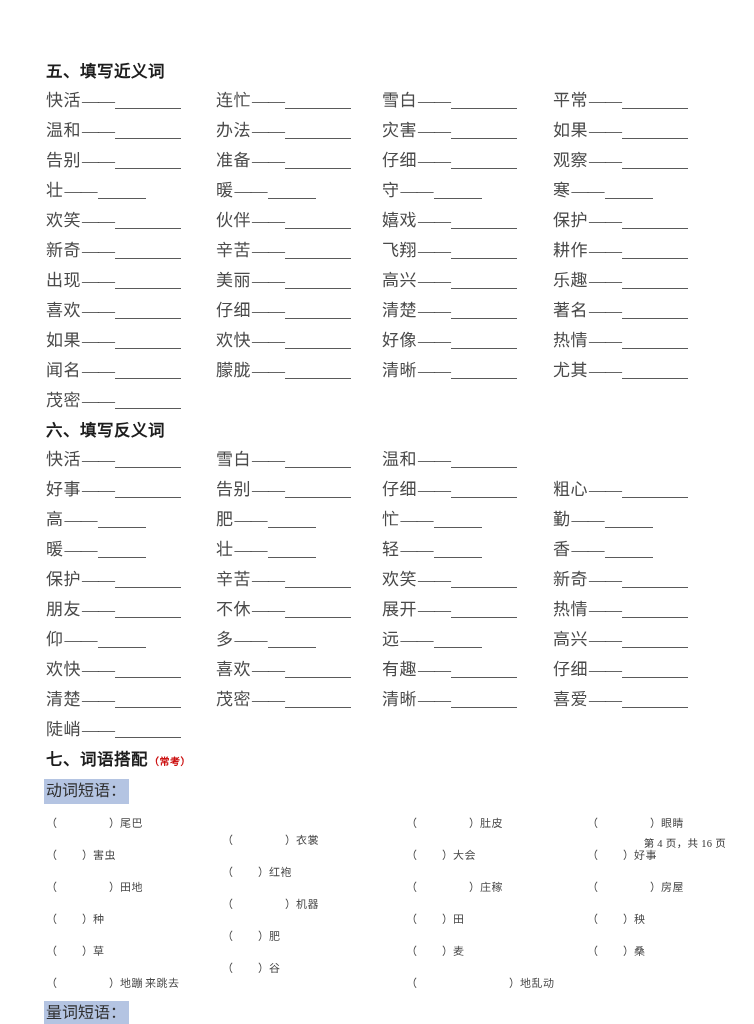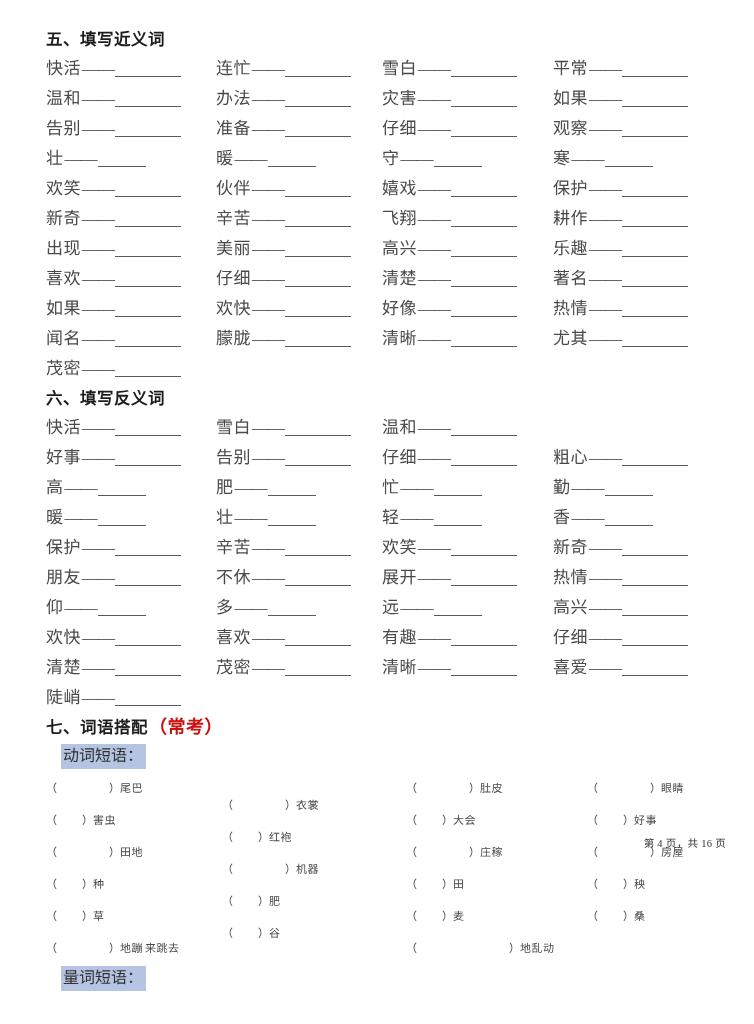--- a/index.html
+++ b/index.html
@@ -15,50 +15,50 @@
     font-family: "Liberation Serif", "DejaVu Serif", serif;
     color: #3a3a3a;
     overflow: hidden;
   }
   .page {
     position: absolute;
     left: 0; top: 0;
     width: 754px;
     height: 860px;
     box-sizing: border-box;
-    padding: 28px 26px 0 44px;
+    padding: 60px 26px 0 44px;
   }
 
   
   .section-heading {
     font-family: "Liberation Sans", "DejaVu Sans", sans-serif;
     font-weight: bold;
     font-size: 16.5px;
     color: #1d1d1d;
     letter-spacing: 0.5px;
     margin: 0 0 4px 2px;
     line-height: 22px;
     white-space: nowrap;
   }
   .section-heading .tag-common {
     color: #cc1111;
     font-weight: bold;
-    font-size: 18px;
+    font-size: 10px;
     margin-left: 1px;
   }
 
   
   .sub-label {
     display: inline-block;
     background: #b4c4e2;
     color: #2f2f2f;
     font-size: 16px;
     line-height: 22px;
     padding: 1px 3px 2px 2px;
-    margin: 2px 0 3px 17px;
+    margin: 2px 0 3px 0;
     white-space: nowrap;
   }
 
   
   .grid {
     position: relative;
   }
   .grid-row {
     display: block;
     height: 30px;

